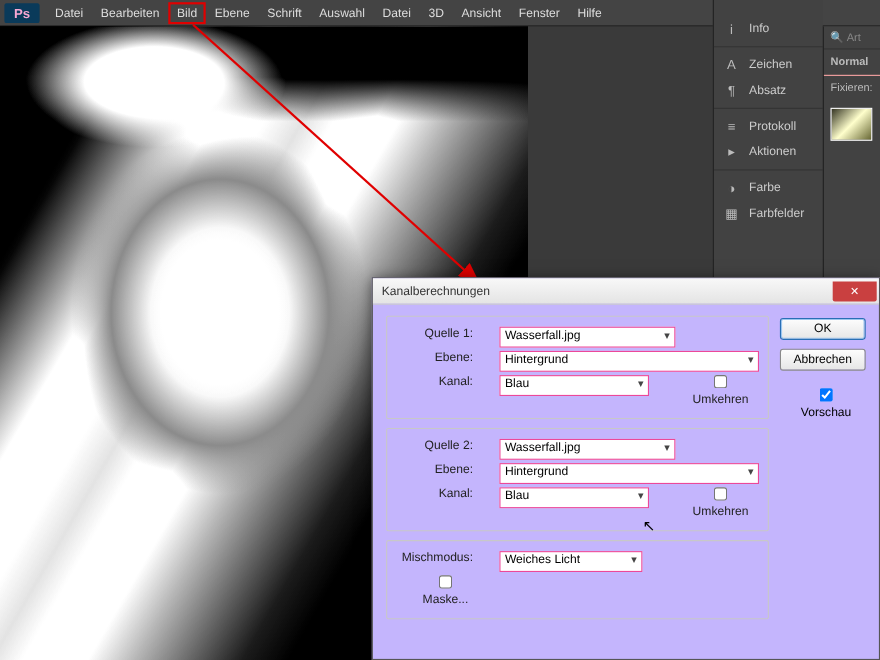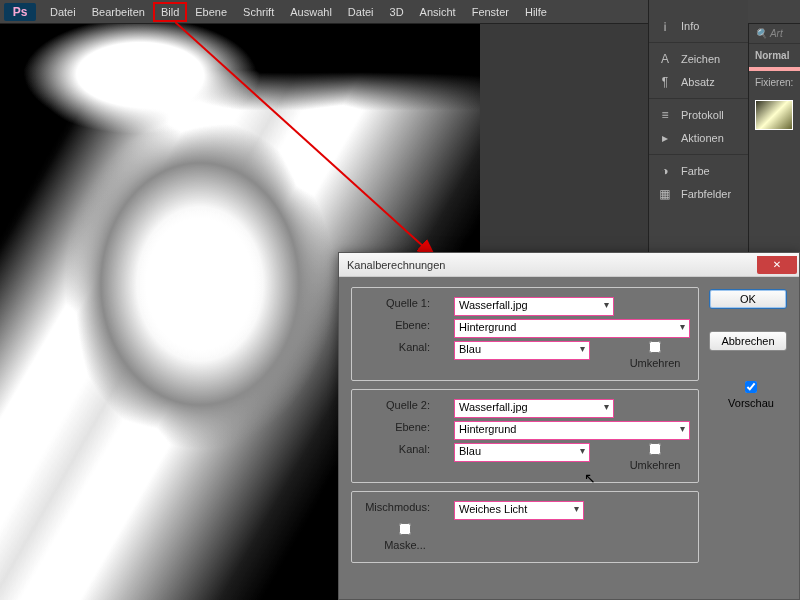--- a/index.html
+++ b/index.html
@@ -26,34 +26,34 @@
 .arrow-line { position: absolute; top: 22px; left: 175px; width: 280px; height: 240px; pointer-events: none; }
 
 
 .panels { position: absolute; top: 0; right: 52px; width: 100px; height: 252px; background: #424242; border-left: 1px solid #222; padding-top: 14px; }
 .panel-row { display: flex; align-items: center; height: 24px; padding: 0 8px; color: #ccc; font-size: 11px; gap: 8px; }
 .panel-row .picon { width: 16px; height: 14px; display: inline-flex; align-items: center; justify-content: center; color: #bbb; font-size: 12px; }
 .panel-row.divider { border-top: 1px solid #333; margin-top: 4px; padding-top: 4px; height: 28px; }
 
 
 .rstrip { position: absolute; top: 24px; right: 0; width: 52px; height: 228px; background: #424242; border-left: 1px solid #222; color: #bbb; font-size: 10px; }
-.rstrip .search { padding: 4px 6px; border-bottom: 1px solid #333; color: #888; font-style: italic; }
+.rstrip .search { padding: 4px 6px; border-bottom: 1px solid #333; color: #888; }
 .rstrip .mode { padding: 6px; font-weight: bold; }
-.rstrip .lock { padding: 6px; border-top: 4px solid #fca5a5; }
+.rstrip .lock { padding: 6px; border-top: 1px solid #fca5a5; }
 .rstrip .thumb { margin: 6px; width: 38px; height: 30px; border: 1px solid #fff; background: linear-gradient(135deg,#332,#ffc,#663); }
 
 
-.dialog { position: absolute; top: 252px; left: 338px; width: 462px; height: 348px; background: #737373; border: 1px solid #555; box-shadow: 0 2px 12px rgba(0,0,0,.5); font-size: 11px; }
+.dialog { position: absolute; top: 252px; left: 338px; width: 462px; height: 348px; background: #c4b5fd; border: 1px solid #555; box-shadow: 0 2px 12px rgba(0,0,0,.5); font-size: 11px; }
 .titlebar { height: 24px; background: linear-gradient(#f8f8f8,#e4e4e4); border-bottom: 1px solid #ccc; display: flex; align-items: center; padding: 0 2px 0 8px; }
 .titlebar .ttl { flex: 1; color: #333; }
 .titlebar .close { width: 40px; height: 18px; background: #c94040; color: #fff; display: flex; align-items: center; justify-content: center; border-radius: 0 0 2px 2px; font-size: 10px; }
 
 .dlg-body { position: relative; padding: 10px 12px; display: flex; gap: 10px; height: calc(100% - 24px); }
 .dlg-main { flex: 1; }
-.dlg-side { width: 78px; display: flex; flex-direction: column; gap: 22px; padding-top: 2px; }
+.dlg-side { width: 78px; display: flex; flex-direction: column; gap: 8px; padding-top: 2px; }
 
 fieldset { border: 1px solid #c8c8c8; border-radius: 2px; padding: 6px 8px 8px; margin-bottom: 8px; }
 .row { display: flex; align-items: flex-start; gap: 24px; margin: 3px 0; }
 .row label { width: 70px; text-align: right; color: #222; }
 .select, .txt { flex: 1; height: 19px; background: #fff; border: 1px solid #ec4899; padding: 1px 18px 1px 4px; font-size: 11px; position: relative; color: #000; }
 .select.short { max-width: 130px; }
 .select.mid { max-width: 160px; }
 .select::after { content: "▾"; position: absolute; right: 4px; top: 1px; color: #444; font-size: 10px; }
 .chk { display: flex; align-items: center; gap: 4px; margin-left: 6px; flex-direction: column; }
 .chk input { width: 12px; height: 12px; }

